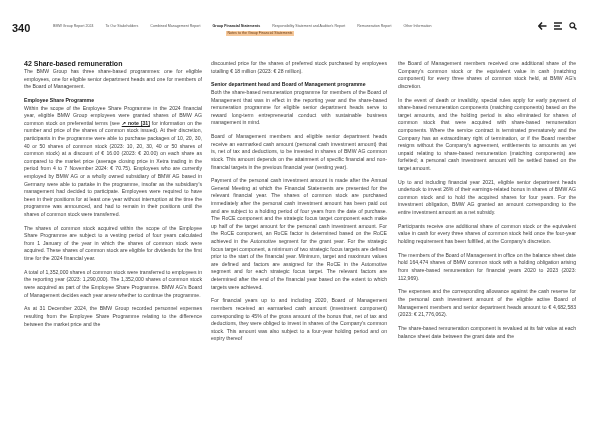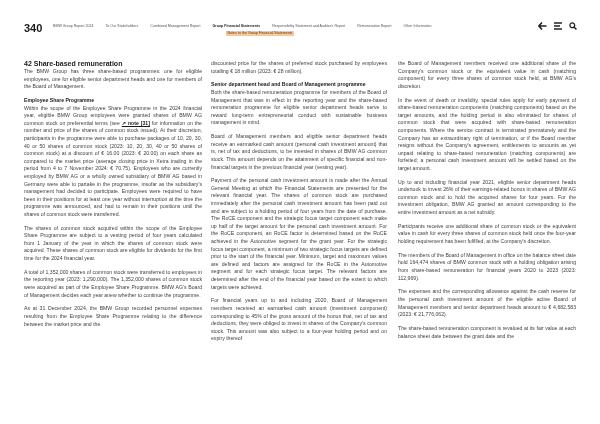--- a/index.html
+++ b/index.html
@@ -1,18 +1,18 @@
 <!DOCTYPE html>
 <html><head>
 <meta charset="utf-8">
 <style>
   html, body { margin:0; padding:0; }
   body { width:600px; height:424px; background:#ffffff; position:relative; overflow:hidden;
          font-family:"Liberation Sans", sans-serif; color:#3c3c3c; }
-  .page-num { position:absolute; left:24px; top:22px; font-size:11px; font-weight:bold; color:#1a1a1a; }
+  .page-num { position:absolute; left:12px; top:22px; font-size:11px; font-weight:bold; color:#1a1a1a; }
   .nav { position:absolute; left:53px; top:24px; display:flex; gap:0; font-size:3.6px; color:#555; white-space:nowrap; }
   .nav span { margin-right:12px; }
   .nav .active { font-weight:bold; color:#1a1a1a; }
   .subnav { position:absolute; left:226px; top:30.5px; background:#f6c89a; color:#6b3b10; font-size:3.6px;
             padding:0.6px 1.5px; white-space:nowrap; }
   .icons { position:absolute; left:538px; top:22px; display:flex; gap:7px; align-items:center; }
   .icons svg { display:block; }
   .col { position:absolute; top:60px; width:178px; font-size:5.15px; line-height:7.6px; text-align:justify; color:#3e3e3e; }
   .col p { margin:0 0 6.2px 0; }
   .c1 { left:24px; }

